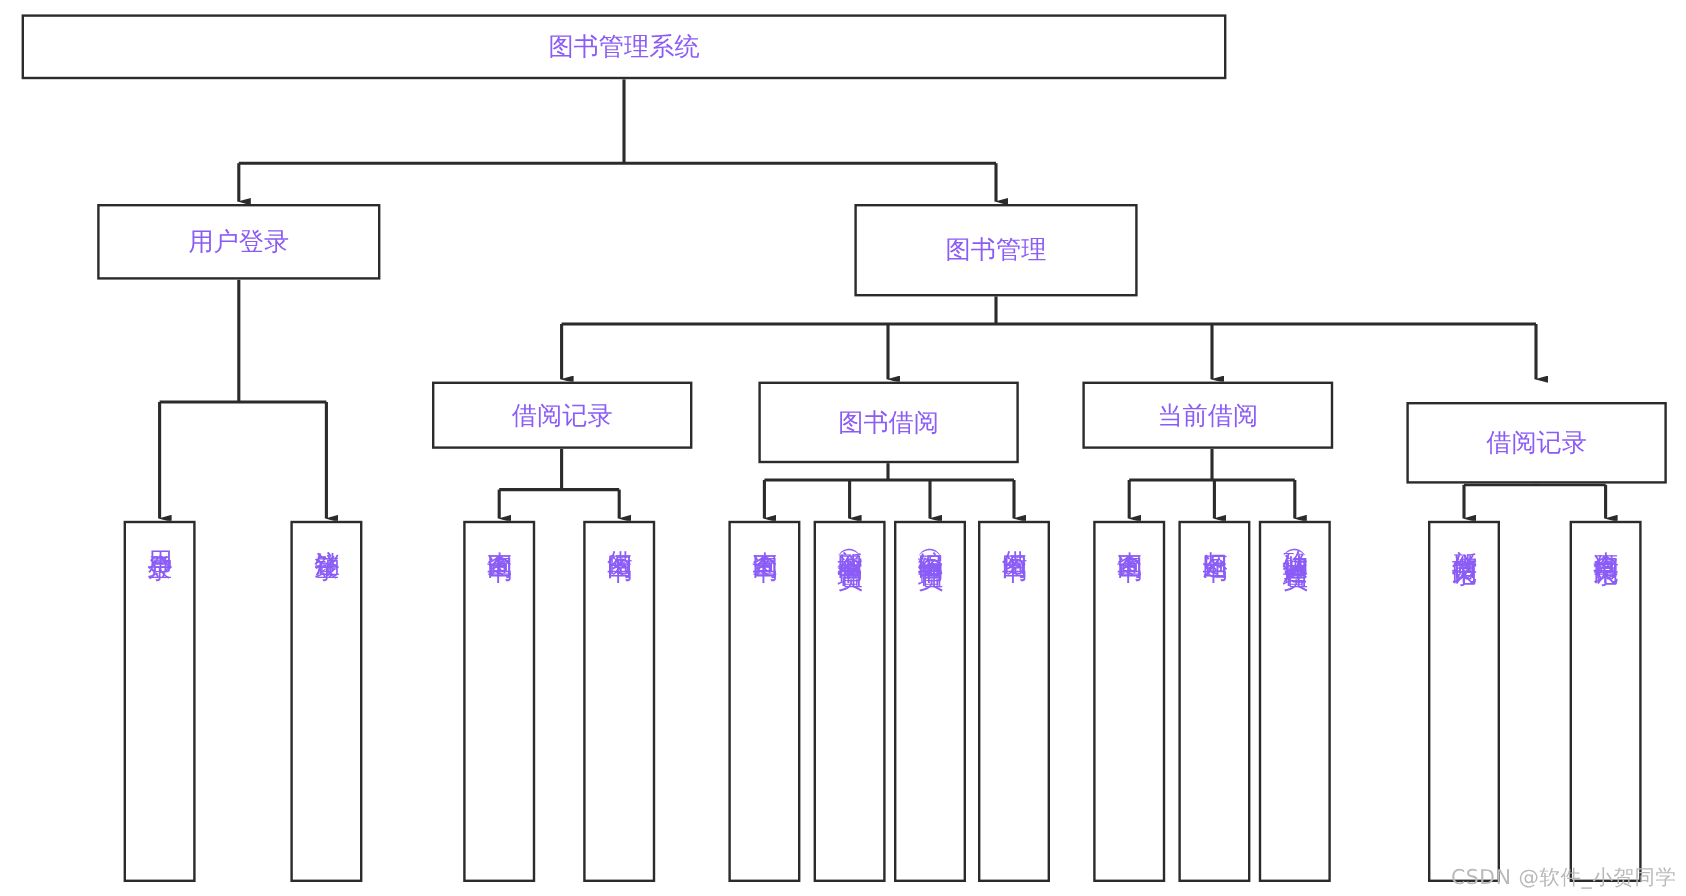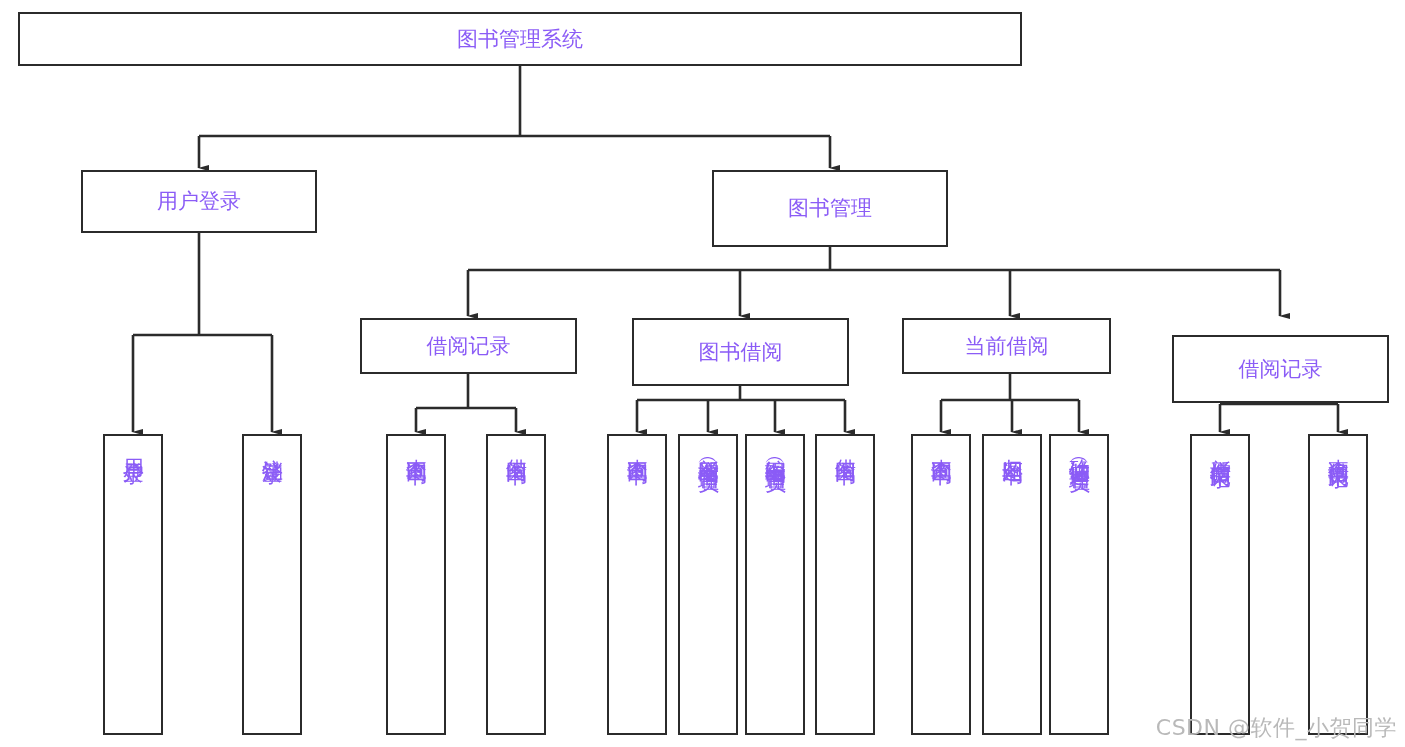--- a/index.html
+++ b/index.html
@@ -55,21 +55,21 @@
     writing-mode: vertical-rl;
     text-orientation: upright;
     font-size: 21px;
     letter-spacing: 2px;
     line-height: 1;
   }
   .watermark {
     position: absolute;
     right: 8px;
     bottom: 4px;
-    font-size: 22px;
+    font-size: 17px;
     color: #b9b9b9;
     white-space: nowrap;
     letter-spacing: 0.5px;
   }
 </style>
 </head>
 <body>
 
 <div id="diagram-root">
 

